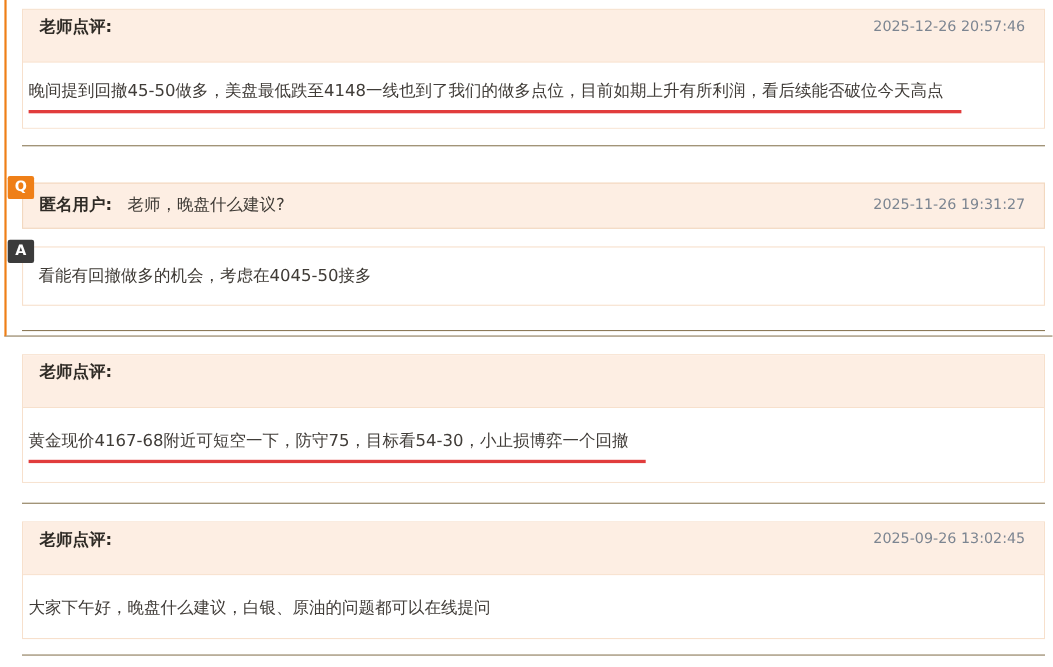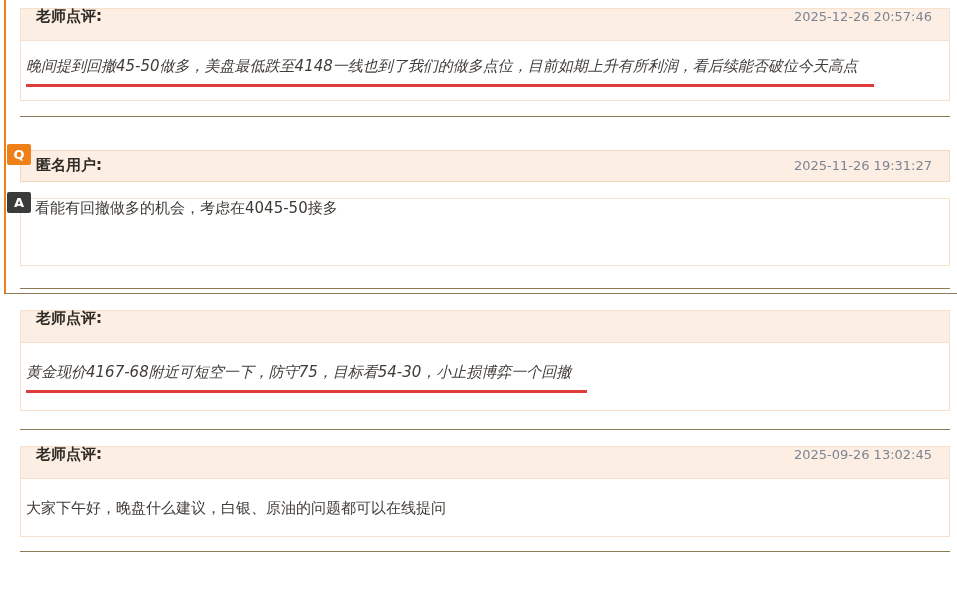--- a/index.html
+++ b/index.html
@@ -18,21 +18,21 @@
     border-left:2px solid var(--accent-orange);
     border-bottom:1px solid var(--separator);
     padding:8px 7px 4px 14px;
   }
 
   .card {
     border:1px solid var(--card-border);
     background:#fff;
   }
   .card-header {
-    height:32px;
+    height:48px;
     background:var(--header-peach);
     border-bottom:1px solid var(--card-border);
     display:flex; align-items:center;
     padding:0 17px 16px 15px;
   }
   .card-label { font-weight:bold; font-size:15px; color:#2f2b26; }
   .timestamp {
     margin-left:auto;
     font-size:13px;
     color:var(--timestamp-gray);
@@ -48,21 +48,20 @@
     padding:15px 15px 13px 5px;
     font-size:15px;
     line-height:1.45;
     color:#403c38;
   }
   .card-body.tall { padding-top:19px; padding-bottom:17px; }
   .underlined {
     display:inline-block;
     padding:0 16px 6px 0;
     border-bottom:3px solid var(--underline-red);
-    font-style:italic;
   }
 
   .sep { border-top:1px solid var(--separator); height:0; }
   .sep-1 { margin-top:15px; }
   .sep-2 { margin-top:22px; }
   .sep-3 { margin:18px 7px 0 20px; }
   .sep-4 { margin:14px 7px 0 20px; }
 
   
   .qa-row { position:relative; margin-top:33px; }
@@ -73,31 +72,31 @@
     border-radius:2px;
     color:#fff; font-size:13px; font-weight:bold;
     display:flex; align-items:center; justify-content:center;
     z-index:2;
   }
   .badge-q { background:var(--accent-orange); }
   .badge-a { background:var(--answer-badge-dark); }
   .q-card {
     background:var(--header-peach);
     border:1px solid #f2d8bf;
-    height:32px;
+    height:42px;
     display:flex; align-items:center;
     padding:0 17px 0 15px;
     font-size:15px;
   }
   .q-author { font-weight:bold; color:#2f2b26; margin-right:14px; }
   .a-card {
     background:#fff;
     border:1px solid var(--card-border);
-    height:68px;
-    display:flex; align-items:flex-start;
+    height:54px;
+    display:flex; align-items:center;
     padding:0 10px 0 14px;
     font-size:15px;
   }
 
   .lower-card { margin:16px 7px 0 20px; }
 </style>
 </head>
 <body>
 
 <div class="page">
@@ -113,20 +112,21 @@
         <span class="underlined">晚间提到回撤45-50做多，美盘最低跌至4148一线也到了我们的做多点位，目前如期上升有所利润，看后续能否破位今天高点</span>
       </div>
     </section>
 
     <div class="sep sep-1"></div>
 
     <div class="qa-row question-row">
       <span class="badge badge-q">Q</span>
       <div class="q-card">
         <span class="q-author">匿名用户:</span>
+        <span class="q-text">老师，晚盘什么建议?</span>
         <span class="timestamp">2025-11-26 19:31:27</span>
       </div>
     </div>
 
     <div class="qa-row answer-row">
       <span class="badge badge-a">A</span>
       <div class="a-card">
         <span class="a-text">看能有回撤做多的机会，考虑在4045-50接多</span>
       </div>
     </div>

